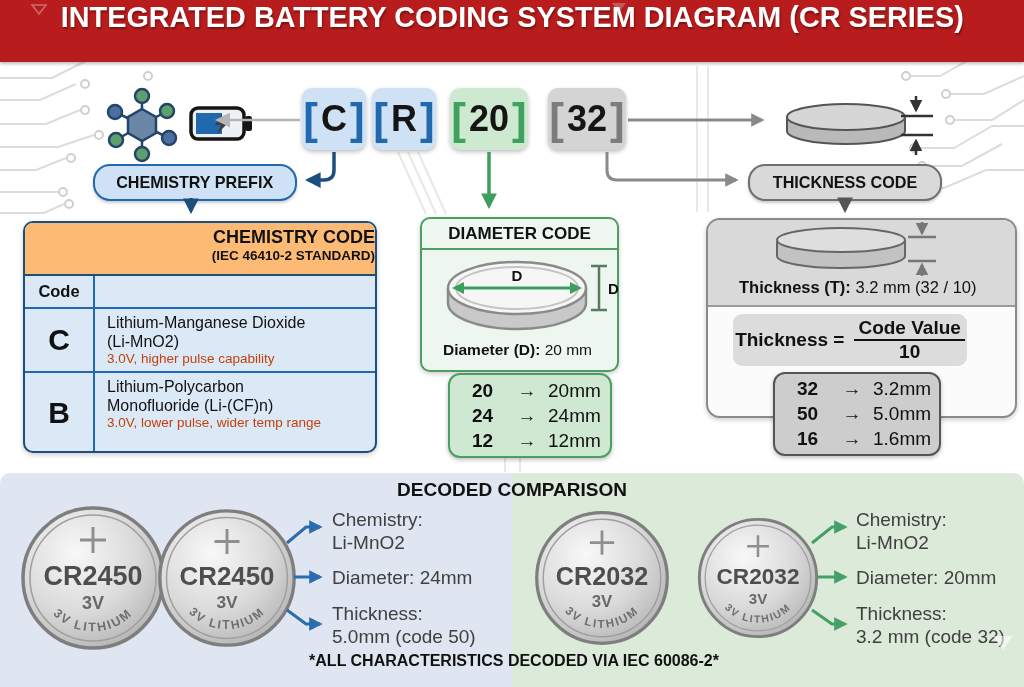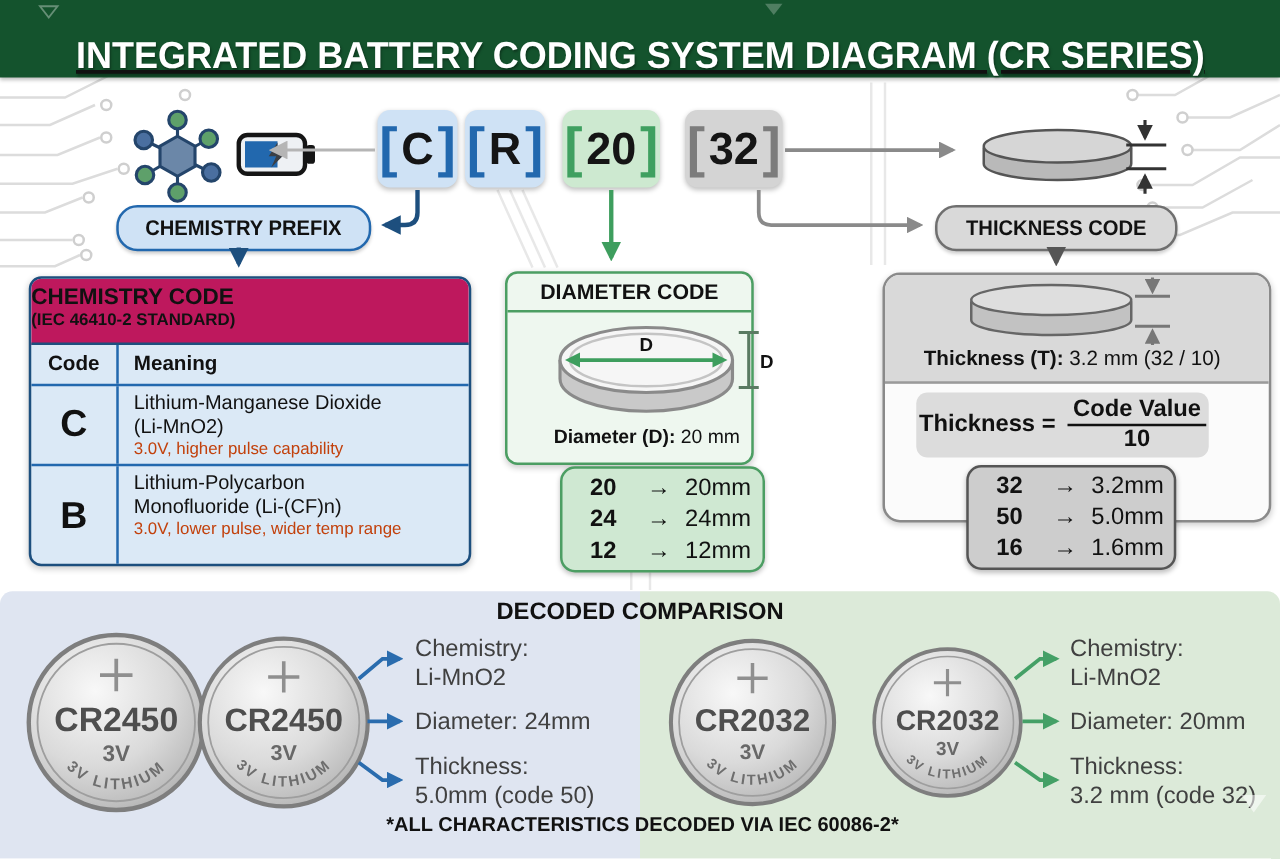--- a/index.html
+++ b/index.html
@@ -1,55 +1,55 @@
 <!DOCTYPE html>
 <html><head>
 <meta charset="utf-8">
 <style>
   html,body{margin:0;padding:0;background:#fff;}
   #stage{position:relative;width:1024px;height:687px;overflow:hidden;background:#fff;
          font-family:"Liberation Sans","DejaVu Sans",sans-serif;color:#111;}
   .abs{position:absolute;}
   
-  #titlebar{left:0;top:0;width:1024px;height:62px;background:#14532d;display:flex;
-            align-items:flex-end;justify-content:center;box-shadow:0 2px 3px rgba(0,0,0,.25);z-index:2;text-decoration:underline;}
+  #titlebar{left:0;top:0;width:1024px;height:62px;background:#b91c1c;display:flex;
+            align-items:flex-start;justify-content:center;box-shadow:0 2px 3px rgba(0,0,0,.25);z-index:2;}
   #titlebar .t{color:#fff;font-weight:800;font-size:30px;white-space:nowrap;
                display:inline-block;transform:scaleX(.96);text-shadow:1px 2px 2px rgba(0,0,0,.35);}
   
   .codebox{top:88px;height:62px;border-radius:10px;display:flex;align-items:center;
            justify-content:center;box-shadow:0 2px 4px rgba(0,0,0,.25);z-index:3;}
   .codebox .br{font-weight:900;font-size:44px;line-height:58px;}
   .codebox .ch{font-weight:900;font-size:36px;line-height:58px;color:#151515;padding:0 3px;}
   .cb-blue{background:#cfe2f5;} .cb-blue .br{color:#2268ae;}
   .cb-green{background:#cde9d0;} .cb-green .br{color:#3fa060;}
   .cb-gray{background:#d4d4d4;} .cb-gray .br{color:#7c7c7c;}
   
   .pill{height:33px;border-radius:17px;display:flex;align-items:center;justify-content:center;
         font-weight:800;font-size:17px;z-index:3;box-shadow:0 2px 3px rgba(0,0,0,.2);}
   .pill span{display:inline-block;transform:scaleX(.95);white-space:nowrap;}
   #pill-chem{left:93px;top:164px;width:200px;background:#cfe2f5;border:2.5px solid #2268ae;}
   #pill-thick{left:748px;top:164px;width:190px;background:#d9d9d9;border:2.5px solid #6f6f6f;}
   
   #chempanel{left:23px;top:221px;width:350px;height:228px;border:2.5px solid #1d4f7e;border-radius:10px;
              background:#dbe9f6;overflow:hidden;z-index:3;box-shadow:0 2px 5px rgba(0,0,0,.2);}
-  #chempanel .hdr{height:48px;background:#be185d;border-bottom:2px solid #1d4f7e;text-align:left;padding-top:3px;}
+  #chempanel .hdr{height:48px;background:#fdba74;border-bottom:2px solid #1d4f7e;text-align:right;padding-top:3px;}
   #chempanel .hdr .l1{font-weight:800;font-size:18px;line-height:22px;}
   #chempanel .hdr .l2{font-weight:800;font-size:13.5px;line-height:16px;}
   .trow{display:flex;border-bottom:2px solid #2268ae;}
   .trow:last-child{border-bottom:none;}
   .c-code{width:68px;flex:0 0 68px;border-right:2px solid #2268ae;display:flex;align-items:center;justify-content:center;}
   .c-meaning{flex:1;padding:4px 10px 4px 12px;}
   .thead{height:31px;} .thead .c-code,.thead .c-meaning{font-weight:800;font-size:16.5px;}
   .thead .c-meaning{display:flex;align-items:center;}
   .rowC{height:62px;} .rowB{height:79px;}
   .bigcode{font-weight:900;font-size:30px;}
   .mline{font-size:16px;line-height:19px;}
   .mnote{font-size:13.5px;line-height:16px;color:#c2410c;}
   
-  #diapanel{left:404px;top:217px;width:195px;height:151px;border:2.5px solid #4c9e63;border-radius:10px;
+  #diapanel{left:420px;top:217px;width:195px;height:151px;border:2.5px solid #4c9e63;border-radius:10px;
             background:#eef7ef;z-index:3;box-shadow:0 2px 5px rgba(0,0,0,.2);}
   #diapanel .hdr{height:29px;border-bottom:2px solid #4c9e63;display:flex;align-items:center;justify-content:center;
                  font-weight:800;font-size:17px;}
   #dia-caption{left:420px;top:341px;width:195px;text-align:center;font-size:15.5px;z-index:4;}
   .mapbox{border-radius:12px;z-index:4;box-shadow:0 2px 4px rgba(0,0,0,.25);
           display:flex;flex-direction:column;justify-content:center;gap:1px;}
   #diamap{left:448px;top:373px;width:160px;height:81px;background:#cfe8d2;border:2px solid #4c9e63;}
   #thickmap{left:773px;top:372px;width:164px;height:80px;background:#cdcdcd;border:2px solid #555;}
   .maprow{display:flex;align-items:center;font-size:19px;line-height:24px;padding-left:22px;}
   .maprow .mc{font-weight:800;width:34px;}
@@ -179,21 +179,20 @@
     <span>THICKNESS CODE</span>
   </div>
 
   <div id="chempanel" class="abs">
     <div class="hdr">
       <div class="l1">CHEMISTRY CODE</div>
       <div class="l2">(IEC 46410-2 STANDARD)</div>
     </div>
     <div class="trow thead">
       <div class="c-code">Code</div>
-      <div class="c-meaning">Meaning</div>
     </div>
     <div class="trow rowC">
       <div class="c-code bigcode">C</div>
       <div class="c-meaning">
         <div class="mline">Lithium-Manganese Dioxide</div>
         <div class="mline">(Li-MnO2)</div>
         <div class="mnote">3.0V, higher pulse capability</div>
       </div>
     </div>
     <div class="trow rowB">

